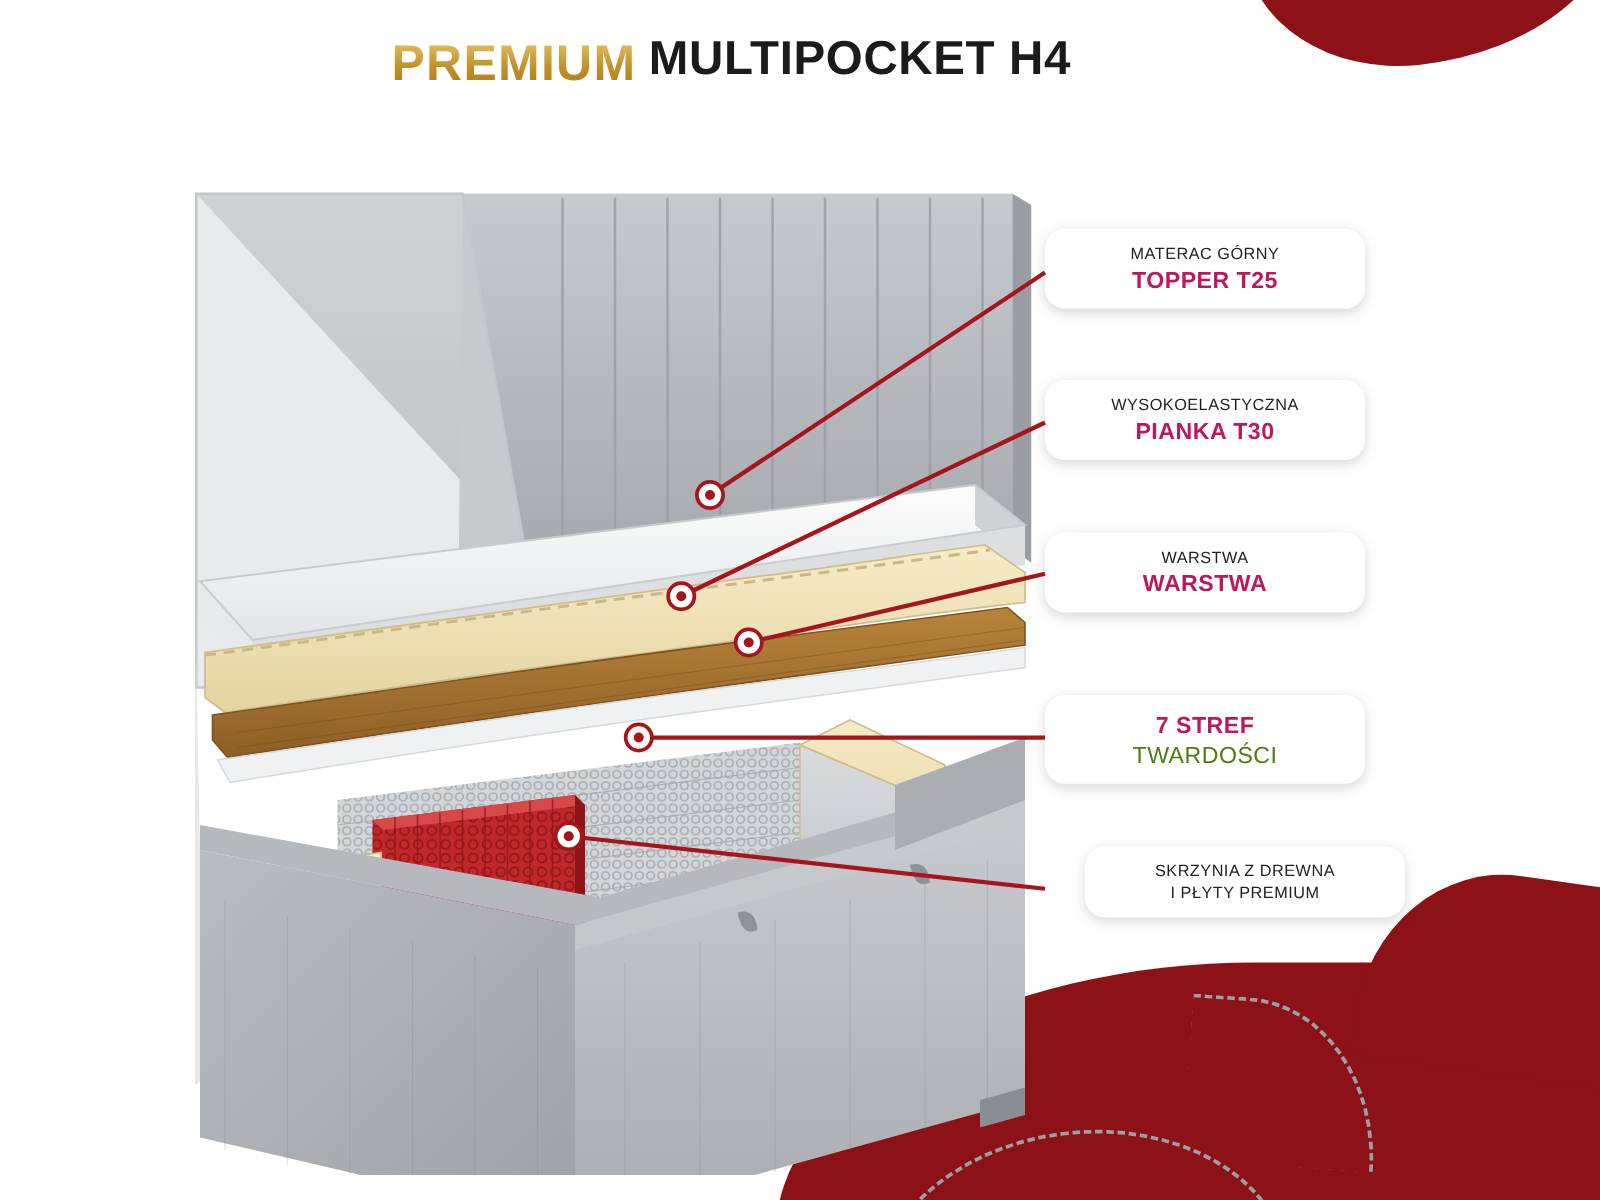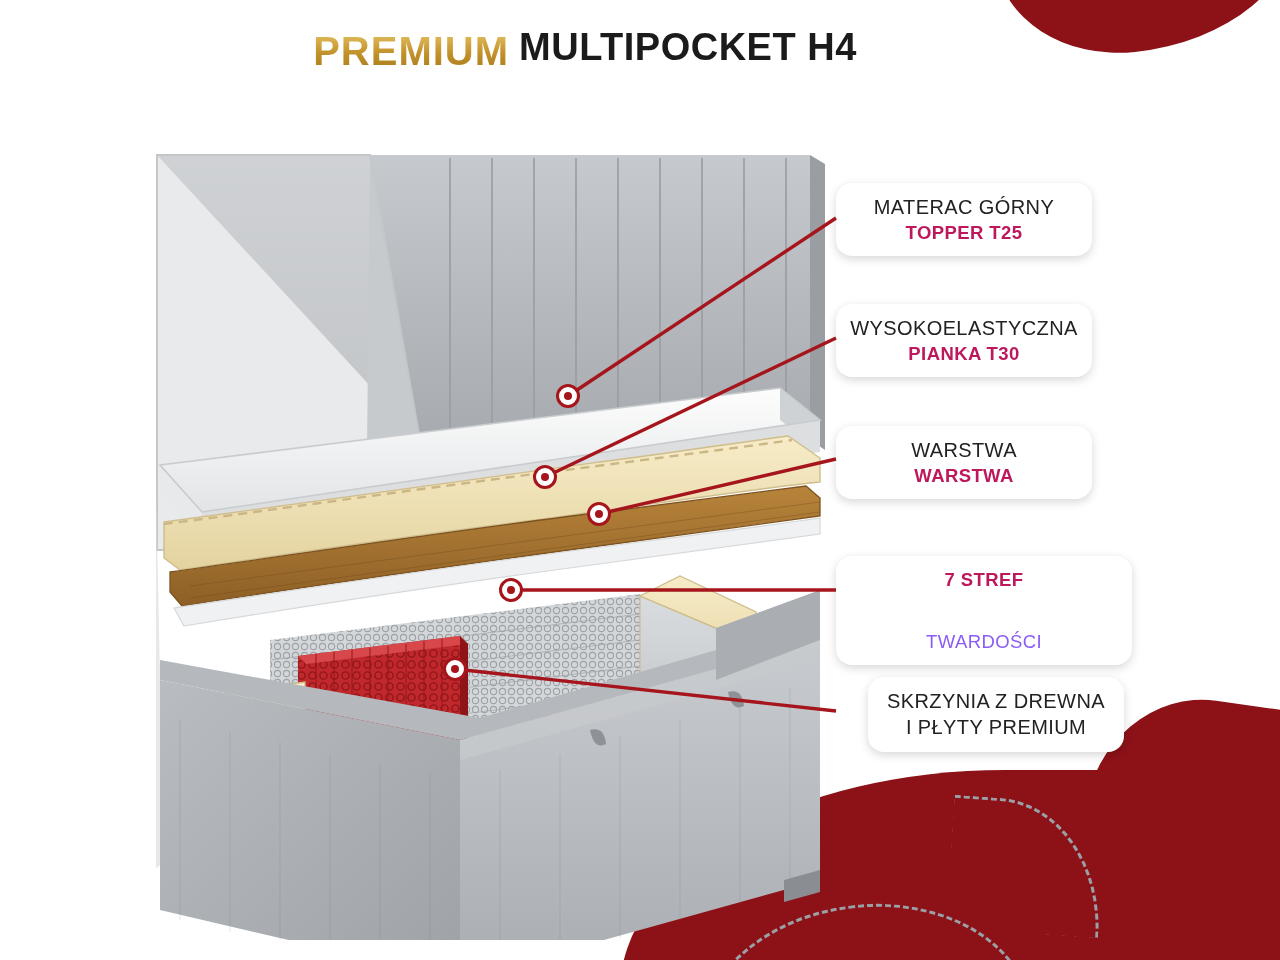--- a/index.html
+++ b/index.html
@@ -109,40 +109,39 @@
     background: #ffffff;
     border-radius: 16px;
     box-shadow: 0 3px 10px rgba(0,0,0,0.16);
     text-align: center;
     padding: 12px 14px;
     box-sizing: border-box;
     line-height: 1.28;
   }
   .callout .l1 {
     display: block;
-    font-size: 20px;
+    font-size: 13px;
     color: #222222;
     letter-spacing: 0.4px;
   }
   .callout .l2 {
     display: block;
     font-size: 18.5px;
     font-weight: bold;
     color: #be185d;
     letter-spacing: 0.4px;
   }
   .callout .l2.plain {
-    color: #8b5cf6;
+    color: #4d7c0f;
     font-weight: normal;
-    margin-top: 38px;
   }
   #callout-0 { left: 836px; top: 183px; width: 256px; }
   #callout-1 { left: 836px; top: 304px; width: 256px; }
   #callout-2 { left: 836px; top: 426px; width: 256px; }
-  #callout-3 { left: 836px; top: 556px; width: 296px; }
+  #callout-3 { left: 836px; top: 556px; width: 256px; }
   #callout-4 { left: 836px; top: 677px; width: 256px; margin-left: 32px; }
 
   
   #leaders {
     position: absolute;
     left: 0; top: 0;
     width: 1280px; height: 960px;
     pointer-events: none;
   }
 </style>

